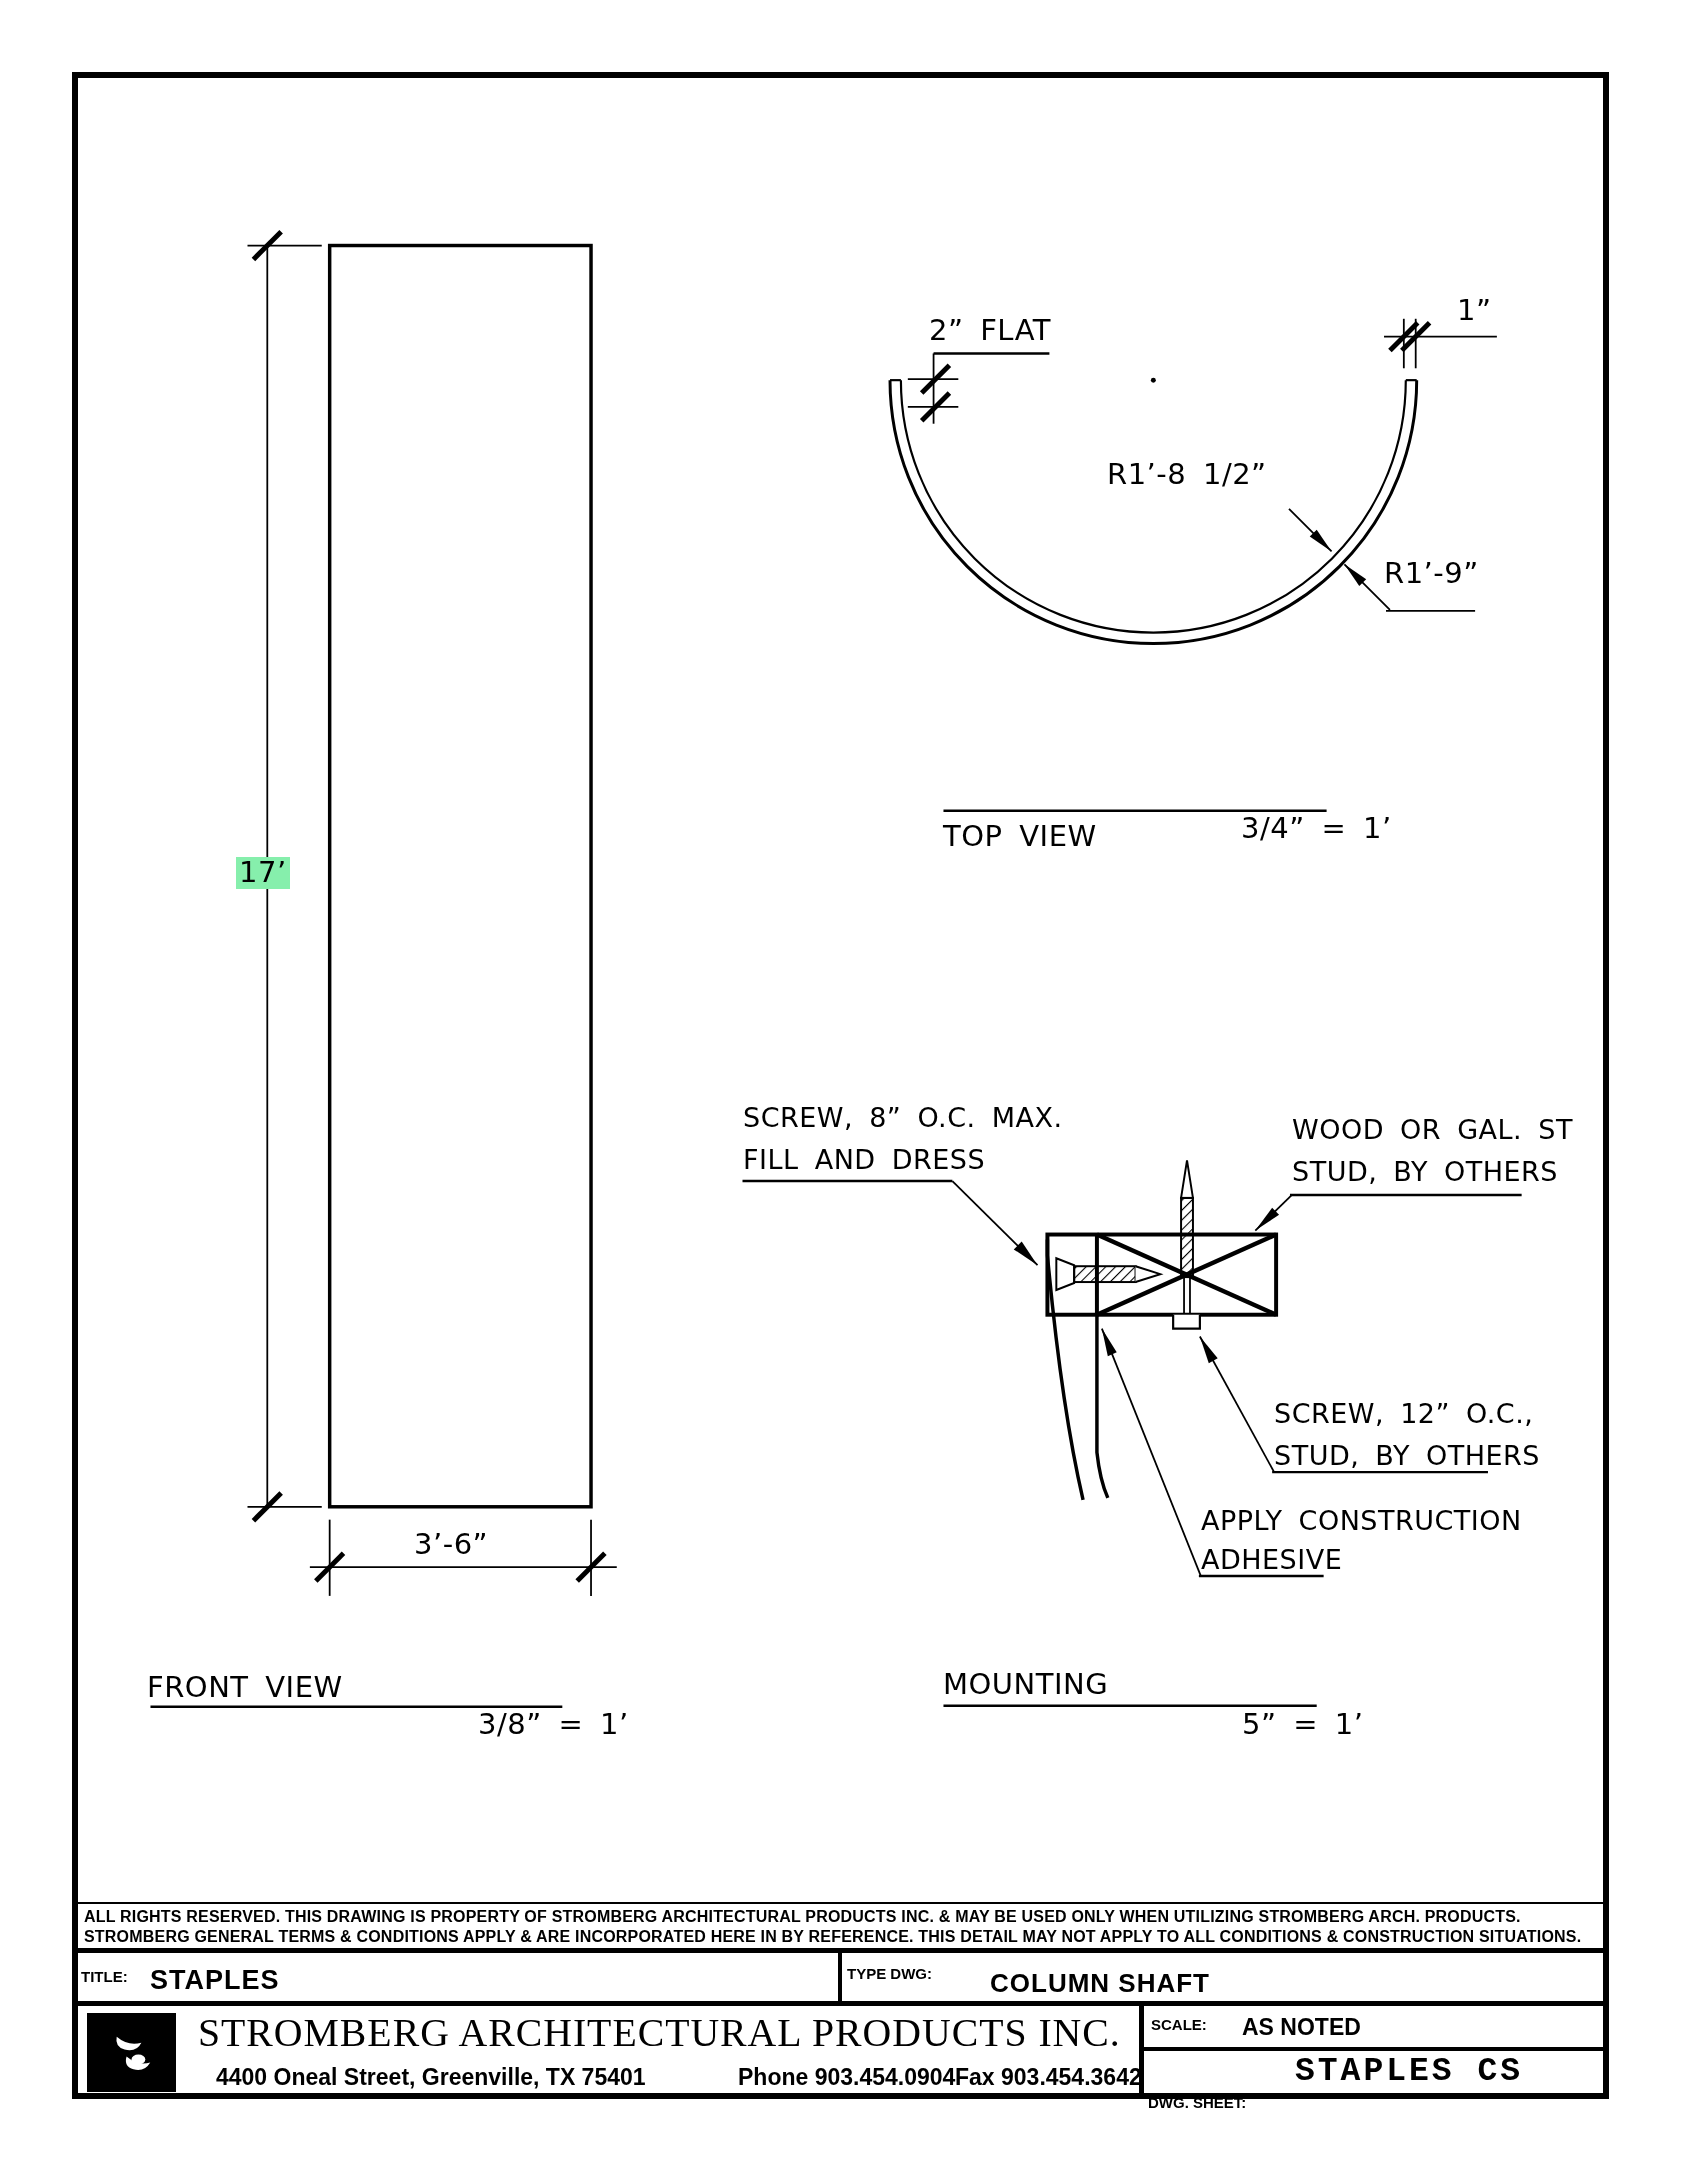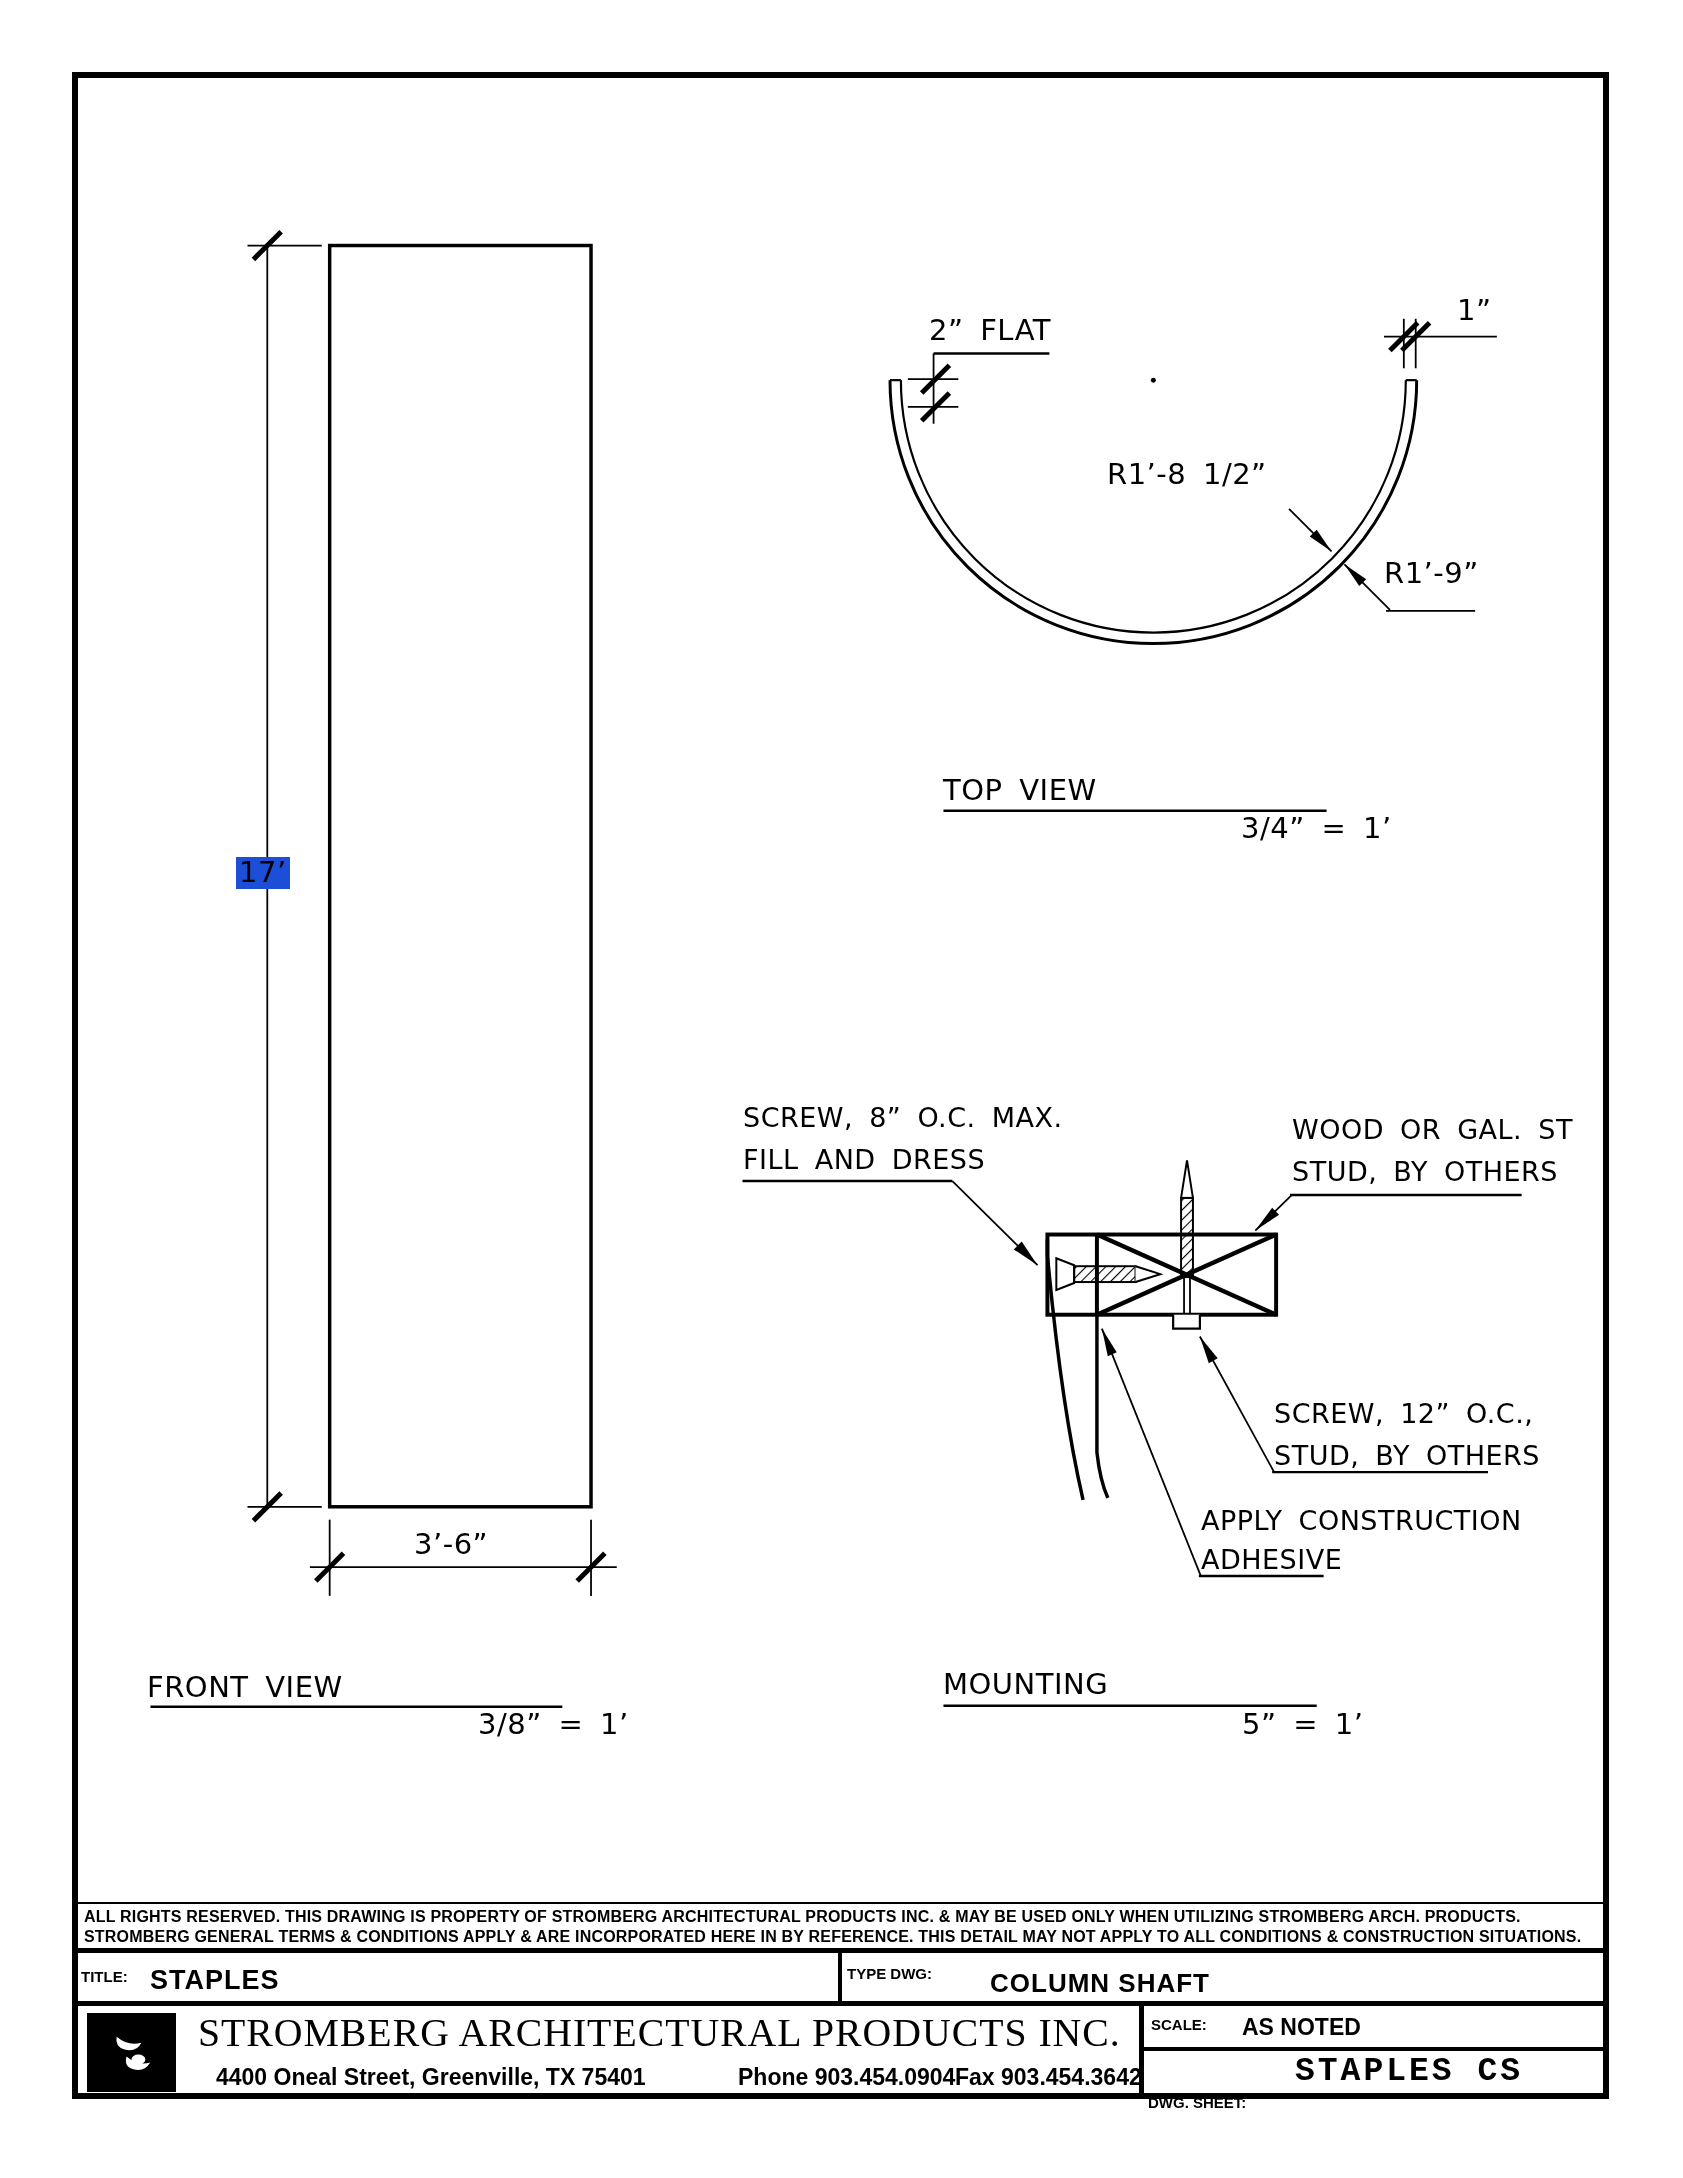--- a/index.html
+++ b/index.html
@@ -4,21 +4,21 @@
 <style>
   html,body{margin:0;padding:0;background:#ffffff;}
   #sheet{position:relative;width:1683px;height:2178px;background:#ffffff;overflow:hidden;
          font-family:"DejaVu Sans",sans-serif;color:#000;}
   #border{position:absolute;left:72px;top:72px;width:1525px;height:2015px;
           border:6px solid #000;}
   svg.linework{position:absolute;left:0;top:0;width:1683px;height:2178px;}
   .cad{position:absolute;white-space:nowrap;font-family:"DejaVu Sans",sans-serif;
        font-size:29px;letter-spacing:0.5px;word-spacing:7px;line-height:1.1;color:#000;}
   .cad.small{font-size:27px;}
-  .dimbg{background:#1d4ed8;padding:0 3px;}
+  .dimbg{background:#86efac;padding:0 3px;}
   .line{position:absolute;background:#000;}
   .tb{position:absolute;white-space:nowrap;color:#000;}
   .lbl{font-family:Liberation Sans, sans-serif;font-size:15px;font-weight:700;}
   .val{font-family:"Liberation Sans",sans-serif;font-weight:700;}
   .disc{font-family:"Liberation Sans",sans-serif;font-size:16px;font-weight:700;
         letter-spacing:0.2px;}
   .company{font-family:"Liberation Serif",serif;font-size:41px;letter-spacing:1px;
            transform:scaleX(0.97);transform-origin:left top;}
   .addr{font-family:"Liberation Sans",sans-serif;font-size:23px;font-weight:700;}
   .sheetid{font-family:Liberation Mono, monospace;font-size:33px;font-weight:900;letter-spacing:3px;}
@@ -122,21 +122,21 @@
 
       <line x1="953" y1="1723" x2="1330" y2="1723" stroke="#000" stroke-width="2.5"></line>
     </g>
   </svg>
 
   <div class="cad" style="left:147px;top:1672px;">FRONT VIEW</div>
   <div class="cad" style="left:478px;top:1709px;">3/8” = 1’</div>
   <div class="cad dimbg" style="left:236px;top:857px;">17’</div>
   <div class="cad" style="left:414px;top:1529px;">3’-6”</div>
 
-  <div class="cad" style="left:943px;top:775px;">TOP VIEW</div>
+  <div class="cad" style="left:943px;top:821px;">TOP VIEW</div>
   <div class="cad" style="left:1241px;top:813px;">3/4” = 1’</div>
   <div class="cad" style="left:929px;top:315px;">2” FLAT</div>
   <div class="cad" style="left:1457px;top:295px;">1”</div>
   <div class="cad" style="left:1107px;top:459px;">R1’-8 1/2”</div>
   <div class="cad" style="left:1384px;top:558px;">R1’-9”</div>
 
   <div class="cad" style="left:943px;top:1669px;">MOUNTING</div>
   <div class="cad" style="left:1242px;top:1709px;">5” = 1’</div>
   <div class="cad small" style="left:743px;top:1103px;">SCREW, 8” O.C. MAX.</div>
   <div class="cad small" style="left:743px;top:1145px;">FILL AND DRESS</div>

